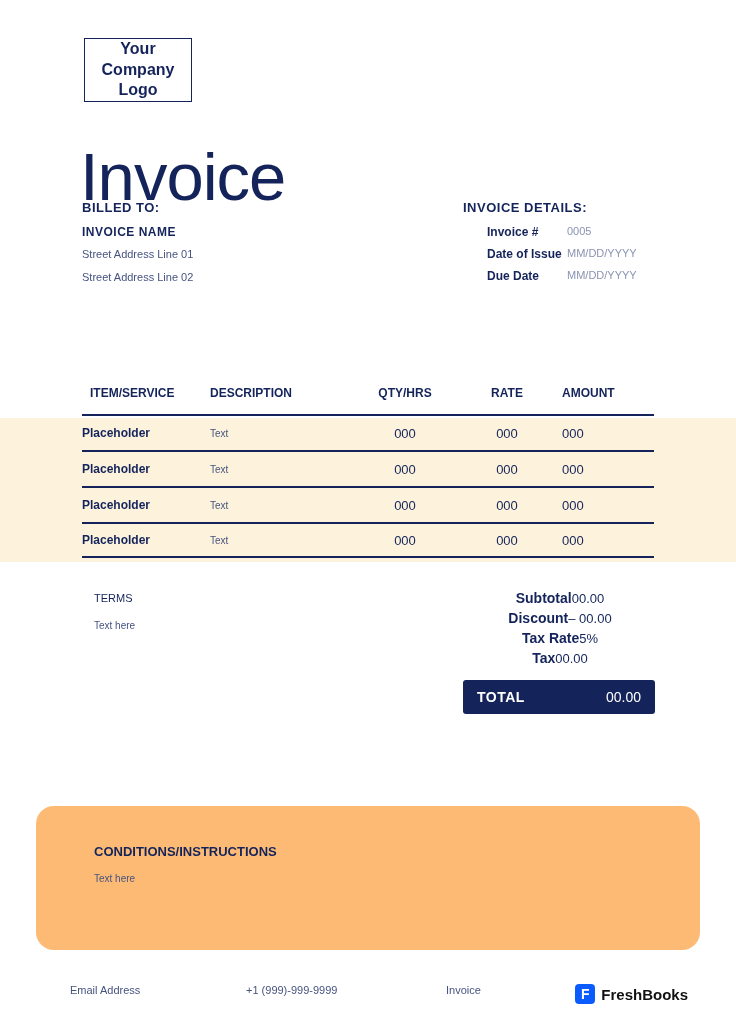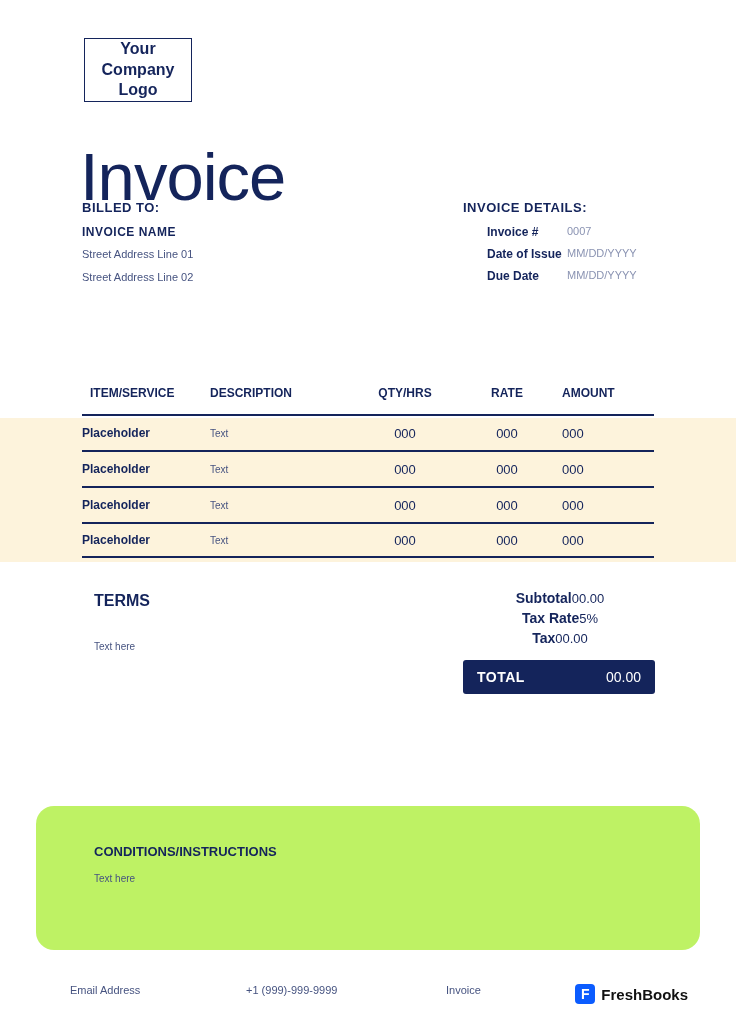--- a/index.html
+++ b/index.html
@@ -119,24 +119,24 @@
   .trow:last-child { border-bottom: 2px solid #14245b; }
   .trow .col-item { font-weight: 800; color: #14245b; padding-left: 0; }
   .trow .col-desc { font-size: 10px; color: #465380; }
   .trow .col-qty, .trow .col-rate, .trow .col-amt { color: #14245b; font-size: 13px; }
   .terms {
     position: absolute;
     left: 94px;
     top: 592px;
   }
   .terms-label {
-    font-size: 16px;
-    font-weight: 700;
-    color: #14245b;
-    margin-bottom: 31px;
+    font-size: 11px;
+    font-weight: 400;
+    color: #14245b;
+    margin-bottom: 16px;
   }
   .terms-text {
     font-size: 10px;
     color: #465380;
   }
   .totals {
     position: absolute;
     left: 463px;
     top: 588px;
     width: 192px;
@@ -161,21 +161,21 @@
     border-radius: 3px;
   }
   .tot-total .tk { font-weight: 800; font-size: 14px; letter-spacing: 0.5px; }
   .tot-total .tv { font-size: 14px; }
   .conditions-box {
     position: absolute;
     left: 36px;
     top: 806px;
     width: 664px;
     height: 144px;
-    background: #bef264;
+    background: #fdba74;
     border-radius: 18px;
     padding: 38px 58px;
   }
   .cond-label {
     font-size: 13px;
     font-weight: 800;
     color: #14245b;
     margin-bottom: 14px;
   }
   .cond-text {
@@ -231,21 +231,21 @@
   <div class="section-label">BILLED TO:</div>
   <div class="customer-name">INVOICE NAME</div>
   <div class="addr-line">Street Address Line 01</div>
   <div class="addr-line">Street Address Line 02</div>
 </div>
 
 <div class="invoice-details">
   <div class="section-label">INVOICE DETAILS:</div>
   <div class="inv-row">
     <div class="k">Invoice #</div>
-    <div class="v">0007</div>
+    <div class="v">0005</div>
   </div>
   <div class="inv-row">
     <div class="k">Date of Issue</div>
     <div class="v">MM/DD/YYYY</div>
   </div>
   <div class="inv-row">
     <div class="k">Due Date</div>
     <div class="v">MM/DD/YYYY</div>
   </div>
 </div>
@@ -294,20 +294,24 @@
   <div class="terms-label">TERMS</div>
   <div class="terms-text">Text here</div>
 </div>
 
 <div class="totals">
   <div class="tot-row">
     <span class="tk">Subtotal</span>
     <span class="tv">00.00</span>
   </div>
   <div class="tot-row">
+    <span class="tk">Discount</span>
+    <span class="tv">– 00.00</span>
+  </div>
+  <div class="tot-row">
     <span class="tk">Tax Rate</span>
     <span class="tv">5%</span>
   </div>
   <div class="tot-row">
     <span class="tk">Tax</span>
     <span class="tv">00.00</span>
   </div>
   <div class="tot-total">
     <span class="tk">TOTAL</span>
     <span class="tv">00.00</span>

